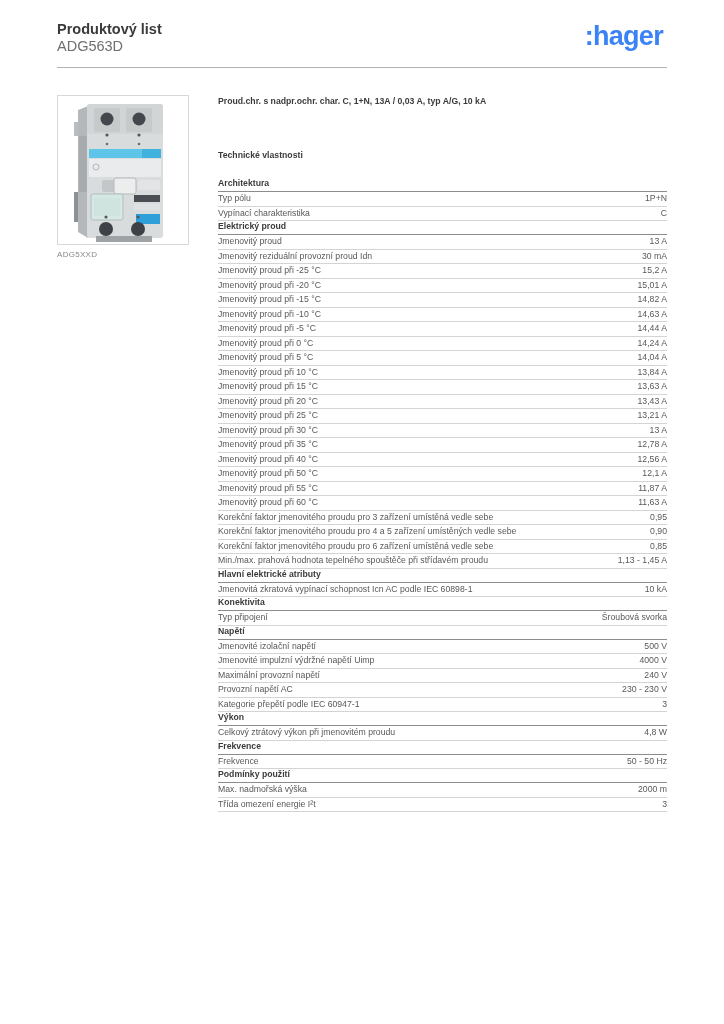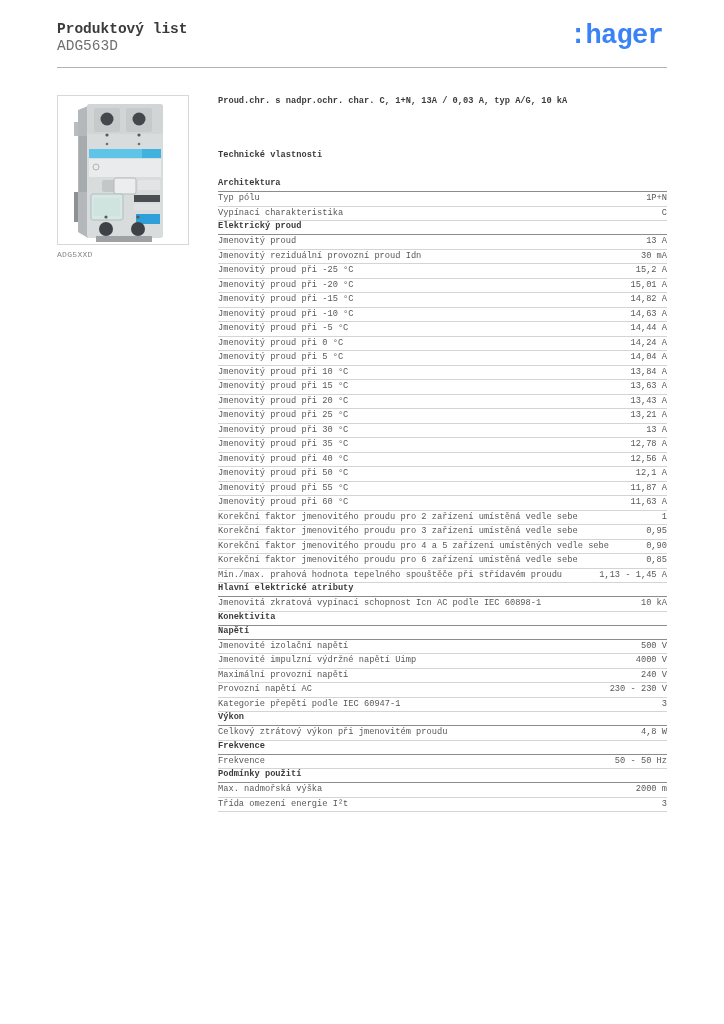--- a/index.html
+++ b/index.html
@@ -1,18 +1,18 @@
 <!DOCTYPE html>
 <html><head>
 <meta charset="utf-8">
 <style>
   html,body { margin:0; padding:0; background:#ffffff; }
   .page {
     position:relative; width:724px; height:888px; background:#ffffff;
-    font-family:Liberation Mono, monospace; overflow:hidden;
+    font-family:Liberation Sans, sans-serif; overflow:hidden;
   }
 
   
   .header { position:absolute; left:57px; top:21px; right:57px; height:46px; }
   .doc-type { font-size:14.5px; font-weight:bold; color:#3b3b3a; line-height:17px; }
   .product-code { font-size:14.5px; color:#6f6f6e; line-height:17px; }
   .logo { position:absolute; right:4px; top:1px; font-size:27px; font-weight:bold;
           color:#3b82f6; letter-spacing:-0.7px; line-height:28px; }
   .header-rule { position:absolute; left:57px; right:57px; top:67px;
                  border-top:1px solid #b2b2b2; }
@@ -226,24 +226,20 @@
   <div class="row">
     <span class="lbl">Jmenovitý proud při 55 °C</span>
     <span class="val">11,87 A</span>
   </div>
 
   <div class="row">
     <span class="lbl">Jmenovitý proud při 60 °C</span>
     <span class="val">11,63 A</span>
   </div>
 
-  <div class="row">
-    <span class="lbl">Korekční faktor jmenovitého proudu pro 2 zařízení umístěná vedle sebe</span>
-    <span class="val">1</span>
-  </div>
 
   <div class="row">
     <span class="lbl">Korekční faktor jmenovitého proudu pro 3 zařízení umístěná vedle sebe</span>
     <span class="val">0,95</span>
   </div>
 
   <div class="row">
     <span class="lbl">Korekční faktor jmenovitého proudu pro 4 a 5 zařízení umístěných vedle sebe</span>
     <span class="val">0,90</span>
   </div>
@@ -266,20 +262,26 @@
     <div class="section-rows">
   <div class="row">
     <span class="lbl">Jmenovitá zkratová vypínací schopnost Icn AC podle IEC 60898-1</span>
     <span class="val">10 kA</span>
   </div>
 </div>
   </div>
 
   <div class="section">
     <div class="section-heading">Konektivita</div>
+    <div class="section-rows">
+  <div class="row">
+    <span class="lbl">Typ připojení</span>
+    <span class="val">Šroubová svorka</span>
+  </div>
+</div>
   </div>
 
   <div class="section">
     <div class="section-heading">Napětí</div>
     <div class="section-rows">
   <div class="row">
     <span class="lbl">Jmenovité izolační napětí</span>
     <span class="val">500 V</span>
   </div>
 

